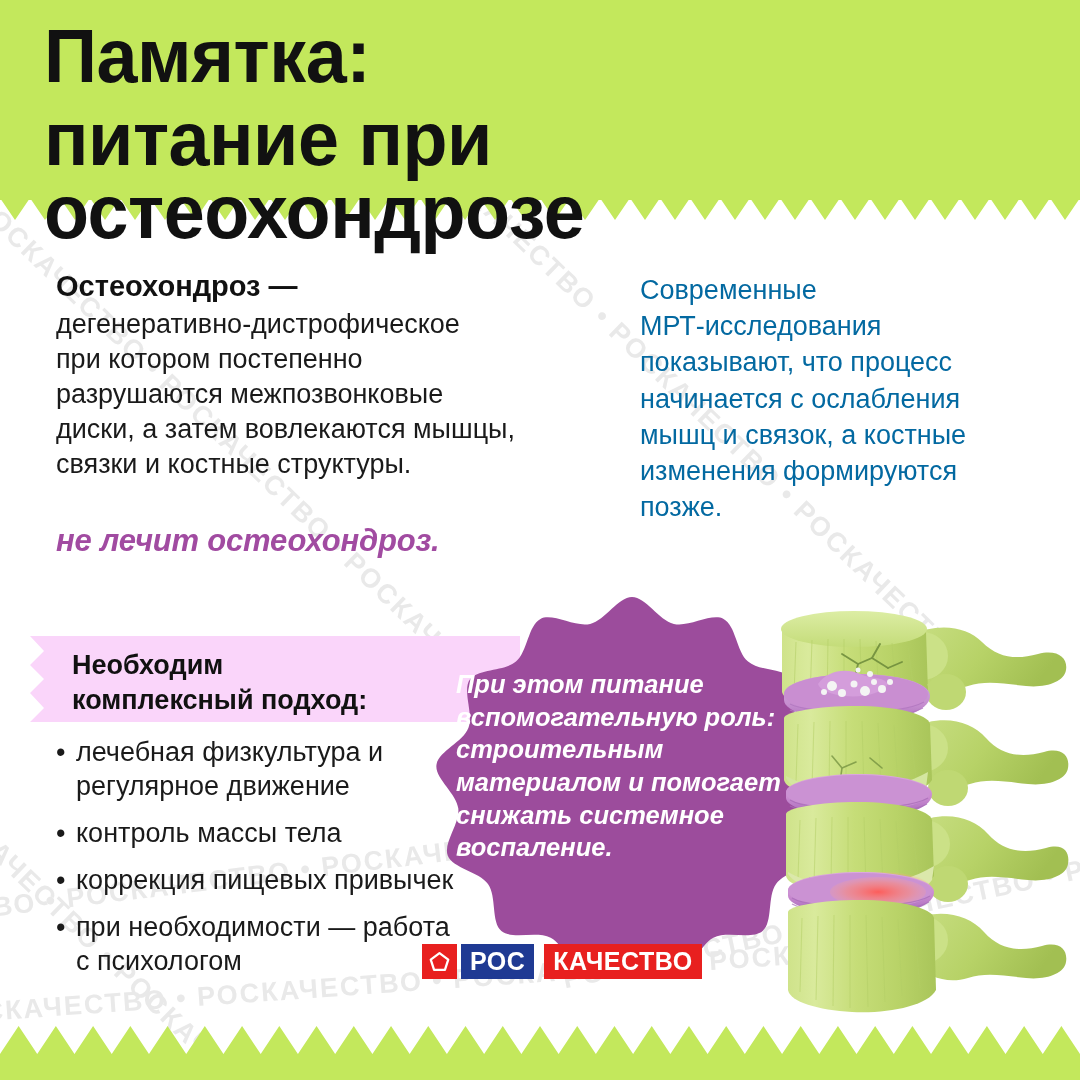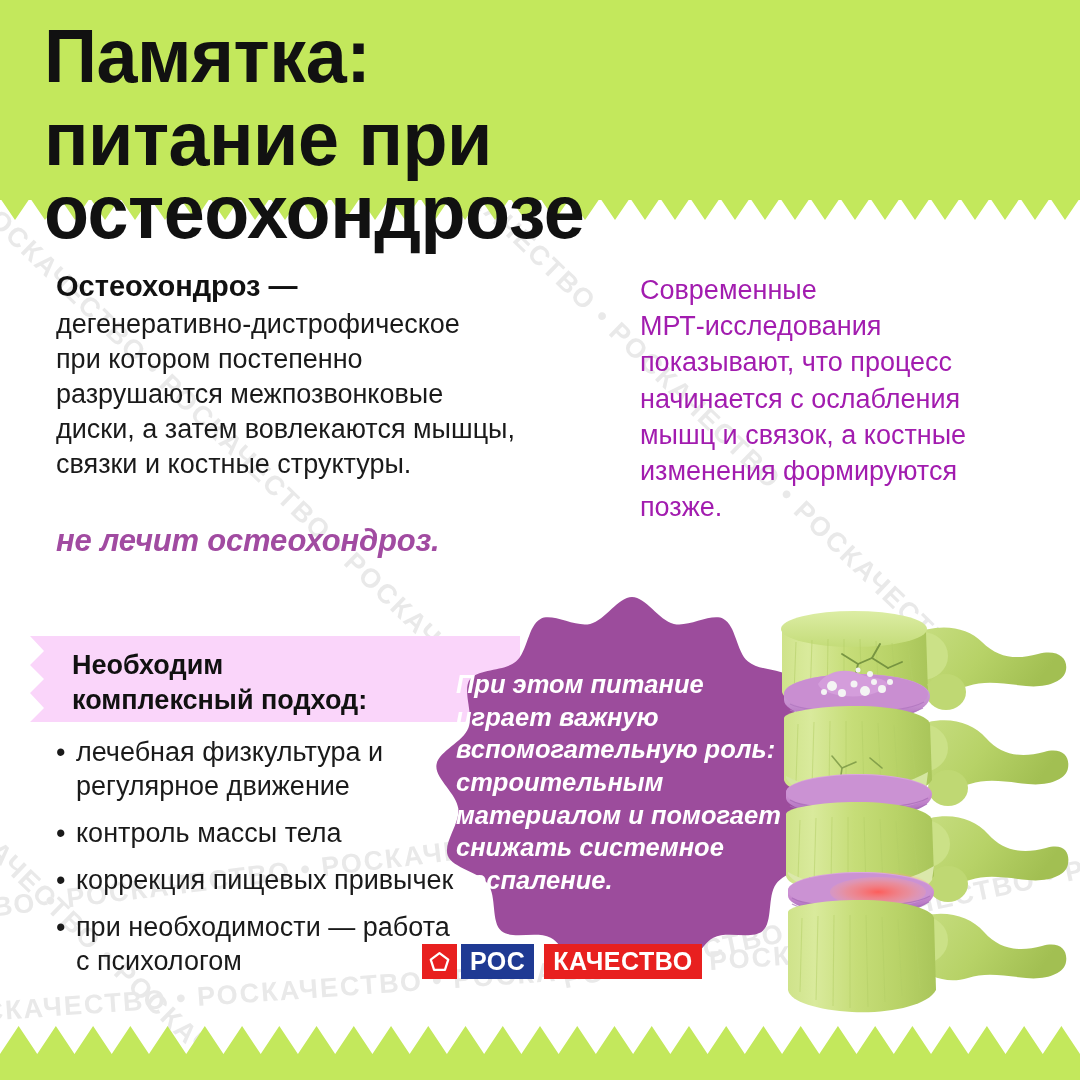--- a/index.html
+++ b/index.html
@@ -31,21 +31,21 @@
   .title-l { display:block; color:#111111; font-weight:700;
              font-size:76px; line-height:0.96; letter-spacing:-0.5px;
              font-stretch:condensed; transform:scaleX(0.97); transform-origin:left center; }
   .title-l2 { font-size:76px; margin-top:10px; }
 
   
   .col-left  { position:absolute; left:56px;  top:268px; width:530px; z-index:3; }
   .col-right { position:absolute; left:640px; top:272px; width:400px; z-index:3; }
   .lead-bold { font-size:29px; font-weight:700; color:#111; line-height:1.28; margin-bottom:2px; }
   .body-txt  { font-size:27px; color:#1a1a1a; line-height:1.30; font-weight:400; }
-  .body-txt-r{ font-size:27px; color:#a21caf; line-height:1.34; font-weight:400; }
+  .body-txt-r{ font-size:27px; color:#0369a1; line-height:1.34; font-weight:400; }
 
   
   .conclusion { position:absolute; left:56px; top:522px; width:720px; z-index:3;
                 color:#a14ba1; font-weight:700; font-style:italic;
                 font-size:31px; line-height:1.25; letter-spacing:-0.2px; }
 
   
   .ribbon { position:absolute; left:30px; top:636px; width:490px; height:86px; z-index:2; }
   .ribbon-label { position:absolute; left:72px; top:648px; width:420px; z-index:3;
                   font-size:27px; font-weight:700; color:#111; line-height:1.30; }
@@ -153,21 +153,20 @@
       <span class="bullet-dot">•</span>
       <span class="bullet-txt">при необходимости — работа с психологом</span>
     </div>
   </div>
 
   <svg class="blob" viewBox="0 0 400 388">
     <path id="blobPath" fill="#9c4c9c" d="M200.00,3.00 C213.96,3.00 226.62,26.26 241.88,29.91 C257.14,33.56 279.19,18.61 291.55,24.88 C303.91,31.14 304.28,57.40 316.05,67.50 C327.81,77.61 354.20,74.40 362.13,85.50 C370.06,96.59 358.06,119.83 363.63,134.07 C369.20,148.32 393.88,157.59 395.56,170.98 C397.25,184.36 375.62,199.25 373.72,214.37 C371.83,229.50 389.15,249.12 384.20,261.73 C379.25,274.33 352.95,277.46 344.02,290.00 C335.10,302.54 341.08,328.03 330.64,336.97 C320.19,345.91 295.24,336.56 281.33,343.64 C267.41,350.72 260.70,376.22 247.15,379.45 C233.59,382.68 215.72,363.00 200.00,363.00 C184.28,363.00 166.41,382.68 152.85,379.45 C139.30,376.22 132.59,350.72 118.67,343.64 C104.76,336.56 79.81,345.91 69.36,336.97 C58.92,328.03 64.90,302.54 55.98,290.00 C47.05,277.46 20.75,274.33 15.80,261.73 C10.85,249.12 28.17,229.50 26.28,214.37 C24.38,199.25 2.75,184.36 4.44,170.98 C6.12,157.59 30.80,148.32 36.37,134.07 C41.94,119.83 29.94,96.59 37.87,85.50 C45.80,74.40 72.19,77.61 83.95,67.50 C95.72,57.40 96.09,31.14 108.45,24.88 C120.81,18.61 142.86,33.56 158.12,29.91 C173.38,26.26 186.04,3.00 200.00,3.00 Z"></path>
   </svg>
   <div class="blob-text">
     <div>При этом питание</div>
-    <div>играет важную</div>
     <div>вспомогательную роль:</div>
     <div>строительным</div>
     <div>материалом и помогает</div>
     <div>снижать системное</div>
     <div>воспаление.</div>
   </div>
 
   <svg class="spine" viewBox="0 0 300 424">
     <defs>
       <linearGradient id="boneG" x1="0" y1="0" x2="1" y2="0">

